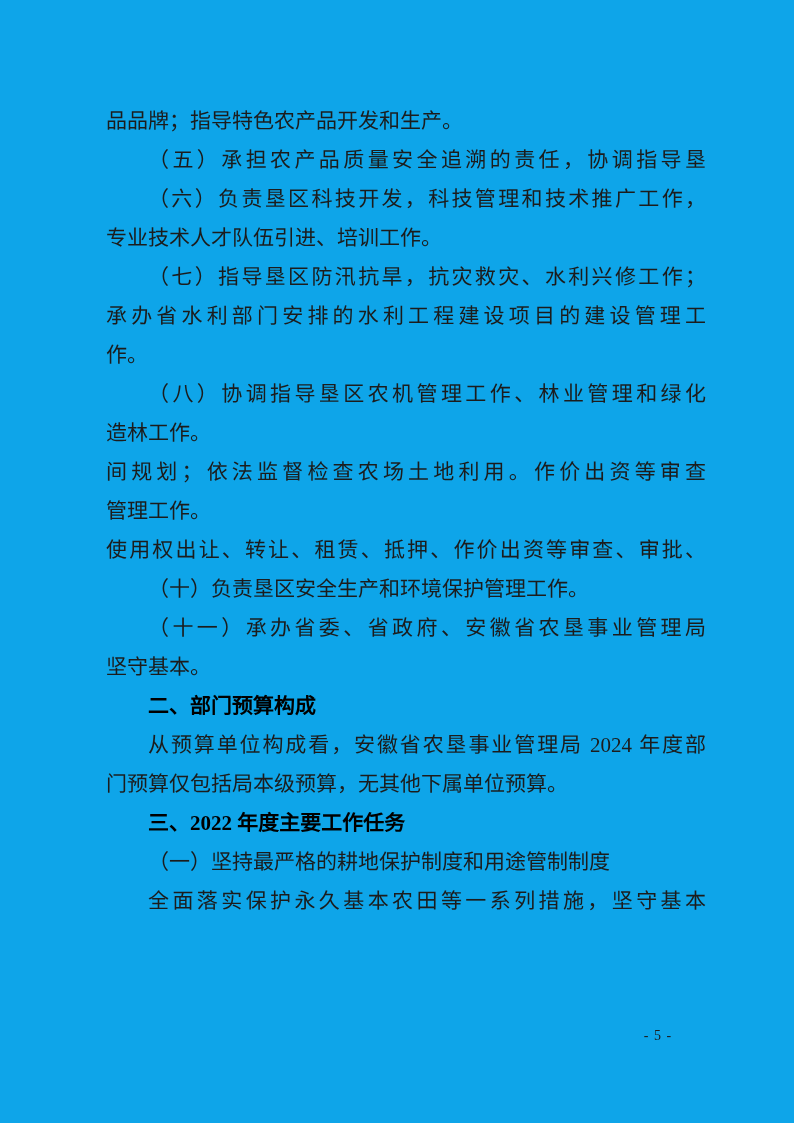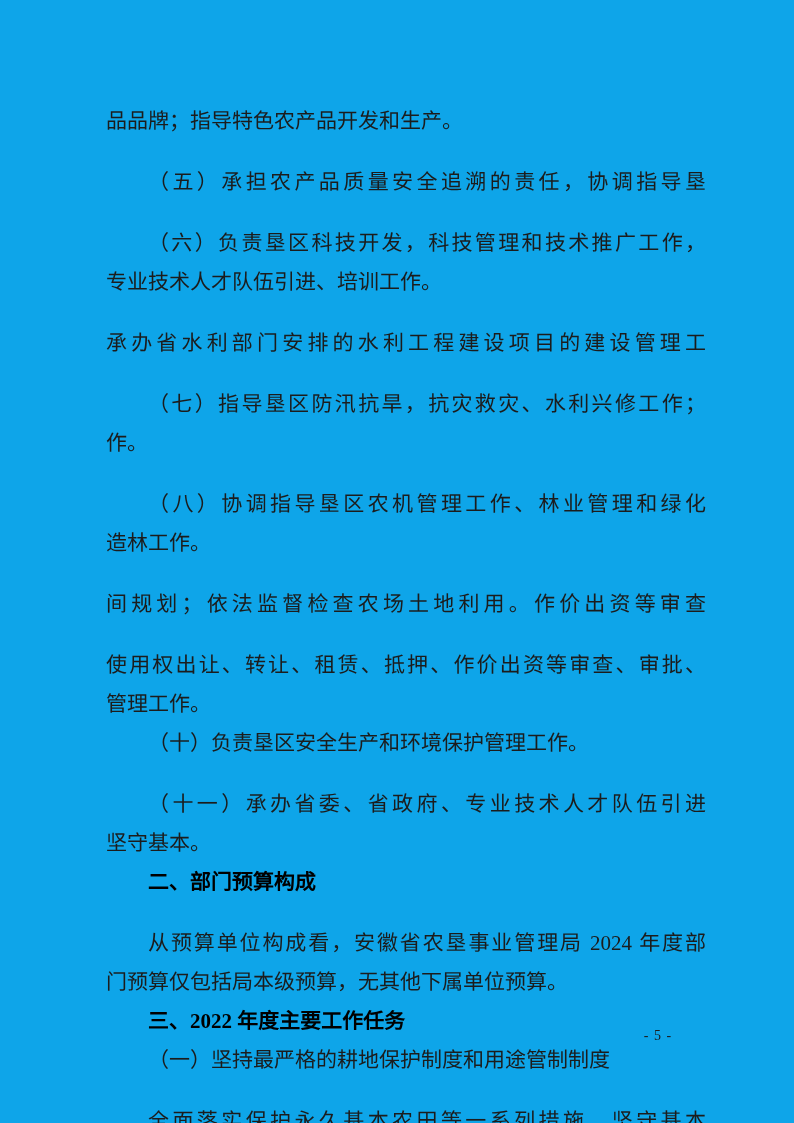--- a/index.html
+++ b/index.html
@@ -28,21 +28,20 @@
     line-height: 39px;
     height: 39px;
     white-space: nowrap;
     text-align: left;
     color: #1c1c1c;
   }
   .ln.justify {
     white-space: normal;
     text-align: justify;
     text-align-last: justify;
-    margin-top: 22px;
   }
   .ln.indent {
     text-indent: 2em;
   }
   .ln.heading {
     font-weight: 700;
     color: #000000;
   }
   .page-number {
     position: absolute;
@@ -58,30 +57,30 @@
 </style>
 </head>
 <body>
 
 <div class="page">
   <div class="content">
     <div class="ln">品品牌；指导特色农产品开发和生产。</div>
     <div class="ln indent justify">（五）承担农产品质量安全追溯的责任，协调指导垦</div>
     <div class="ln indent justify">（六）负责垦区科技开发，科技管理和技术推广工作，</div>
     <div class="ln">专业技术人才队伍引进、培训工作。</div>
+    <div class="ln indent justify">（七）指导垦区防汛抗旱，抗灾救灾、水利兴修工作；</div>
     <div class="ln justify">承办省水利部门安排的水利工程建设项目的建设管理工</div>
-    <div class="ln indent justify">（七）指导垦区防汛抗旱，抗灾救灾、水利兴修工作；</div>
     <div class="ln">作。</div>
     <div class="ln indent justify">（八）协调指导垦区农机管理工作、林业管理和绿化</div>
     <div class="ln">造林工作。</div>
     <div class="ln justify">间规划；依法监督检查农场土地利用。作价出资等审查</div>
+    <div class="ln">管理工作。</div>
     <div class="ln justify">使用权出让、转让、租赁、抵押、作价出资等审查、审批、</div>
-    <div class="ln">管理工作。</div>
     <div class="ln indent">（十）负责垦区安全生产和环境保护管理工作。</div>
-    <div class="ln indent justify">（十一）承办省委、省政府、专业技术人才队伍引进</div>
+    <div class="ln indent justify">（十一）承办省委、省政府、安徽省农垦事业管理局</div>
     <div class="ln">坚守基本。</div>
     <div class="ln indent heading">二、部门预算构成</div>
     <div class="ln indent justify">从预算单位构成看，安徽省农垦事业管理局 2024 年度部</div>
     <div class="ln">门预算仅包括局本级预算，无其他下属单位预算。</div>
     <div class="ln indent heading">三、2022 年度主要工作任务</div>
     <div class="ln indent">（一）坚持最严格的耕地保护制度和用途管制制度</div>
     <div class="ln indent justify">全面落实保护永久基本农田等一系列措施，坚守基本</div>
   </div>
   <div class="page-number">- 5 -</div>
 </div>

